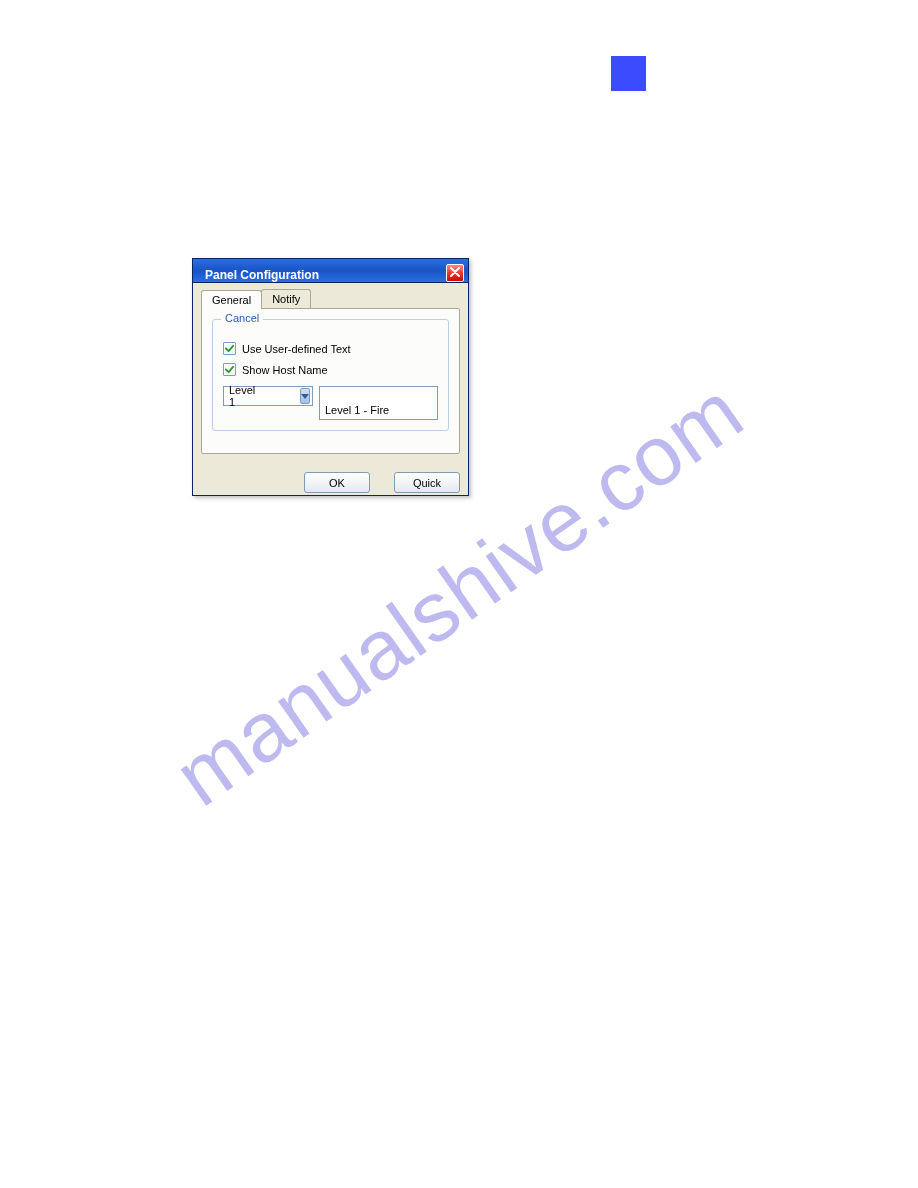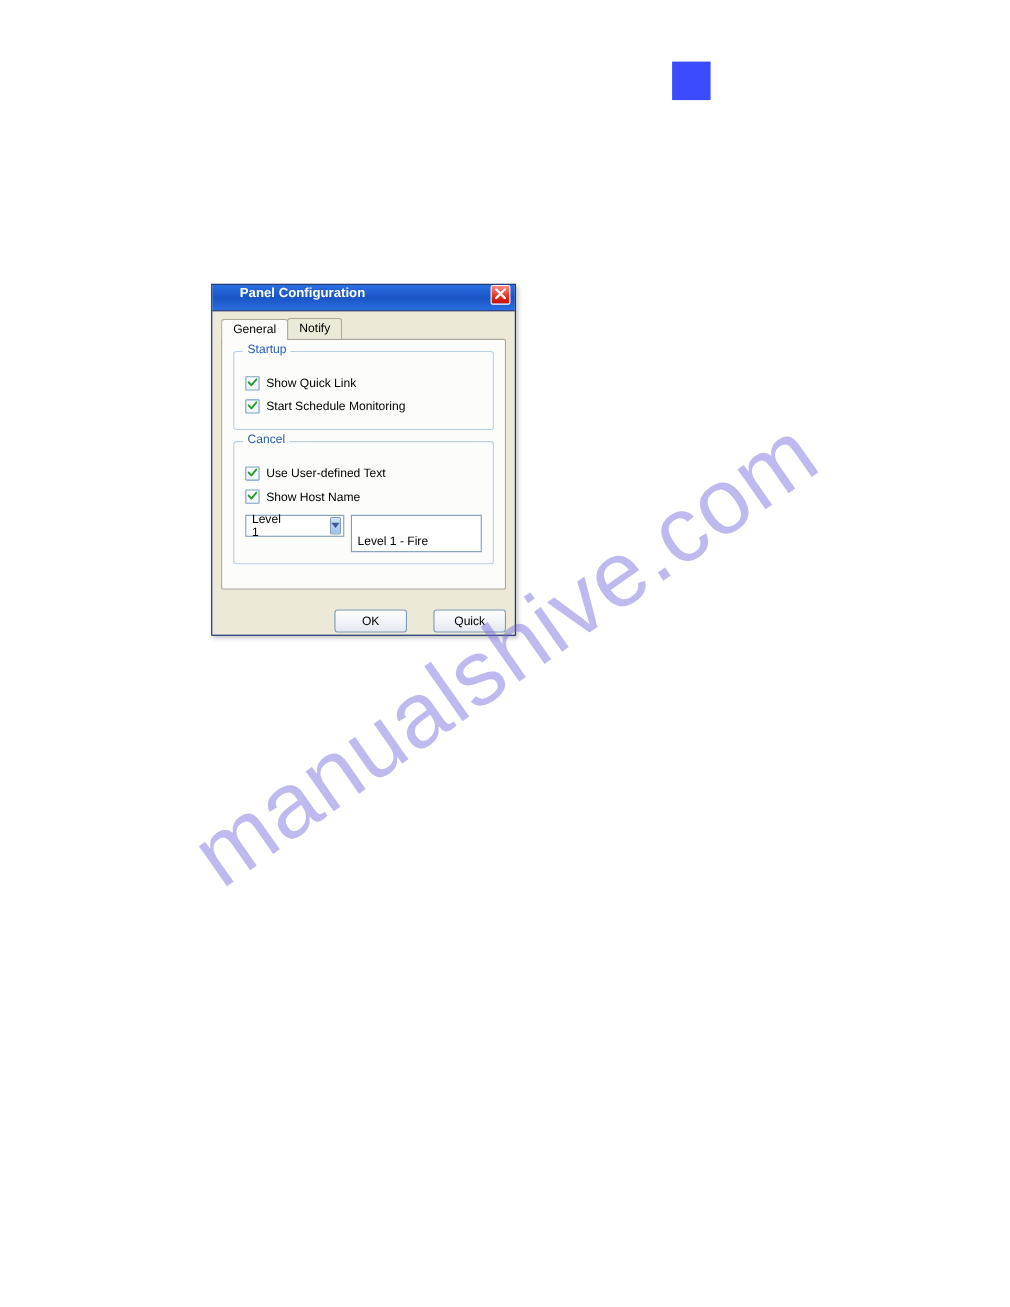--- a/index.html
+++ b/index.html
@@ -42,23 +42,23 @@
     border: 1px solid #0a246a;
     box-shadow: 2px 2px 4px rgba(0,0,0,0.25);
     font-size: 11px;
     color: #000;
     z-index: 10;
   }
   .titlebar {
     height: 24px;
     background: linear-gradient(to bottom, #2a6fe0 0%, #1b56c7 45%, #1b56c7 55%, #2a6fe0 100%);
     display: flex;
-    align-items: flex-start;
+    align-items: flex-end;
     justify-content: space-between;
-    padding: 0 4px 0 25px;
+    padding: 0 4px 0 12px;
     border-bottom: 1px solid #0a246a;
   }
   .titlebar-text {
     color: #fff;
     font-weight: bold;
     font-size: 12px;
   }
   .close-btn {
     width: 18px;
     height: 18px;
@@ -210,45 +210,20 @@
   </div>
 
   <div class="client">
     <div class="tabstrip">
       <div class="tab active">General</div>
       <div class="tab">Notify</div>
     </div>
 
     <div class="tabpanel">
 
-      <div class="groupbox">
-        <div class="group-legend">Startup</div>
-
-        <div class="check-row">
-          <div class="chk">
-            <span>
-              <svg viewBox="0 0 10 10">
-                  <path d="M1 5 L4 8 L9 2" stroke="#2f9a2f" stroke-width="2" fill="none" stroke-linecap="round" stroke-linejoin="round"></path>
-                </svg>
-            </span>
-          </div>
-          <span>Show Quick Link</span>
-        </div>
-
-        <div class="check-row">
-          <div class="chk">
-            <span>
-              <svg viewBox="0 0 10 10">
-                  <path d="M1 5 L4 8 L9 2" stroke="#2f9a2f" stroke-width="2" fill="none" stroke-linecap="round" stroke-linejoin="round"></path>
-                </svg>
-            </span>
-          </div>
-          <span>Start Schedule Monitoring</span>
-        </div>
-      </div>
 
       <div class="groupbox">
         <div class="group-legend">Cancel</div>
 
         <div class="check-row">
           <div class="chk">
             <span>
               <svg viewBox="0 0 10 10">
                   <path d="M1 5 L4 8 L9 2" stroke="#2f9a2f" stroke-width="2" fill="none" stroke-linecap="round" stroke-linejoin="round"></path>
                 </svg>

